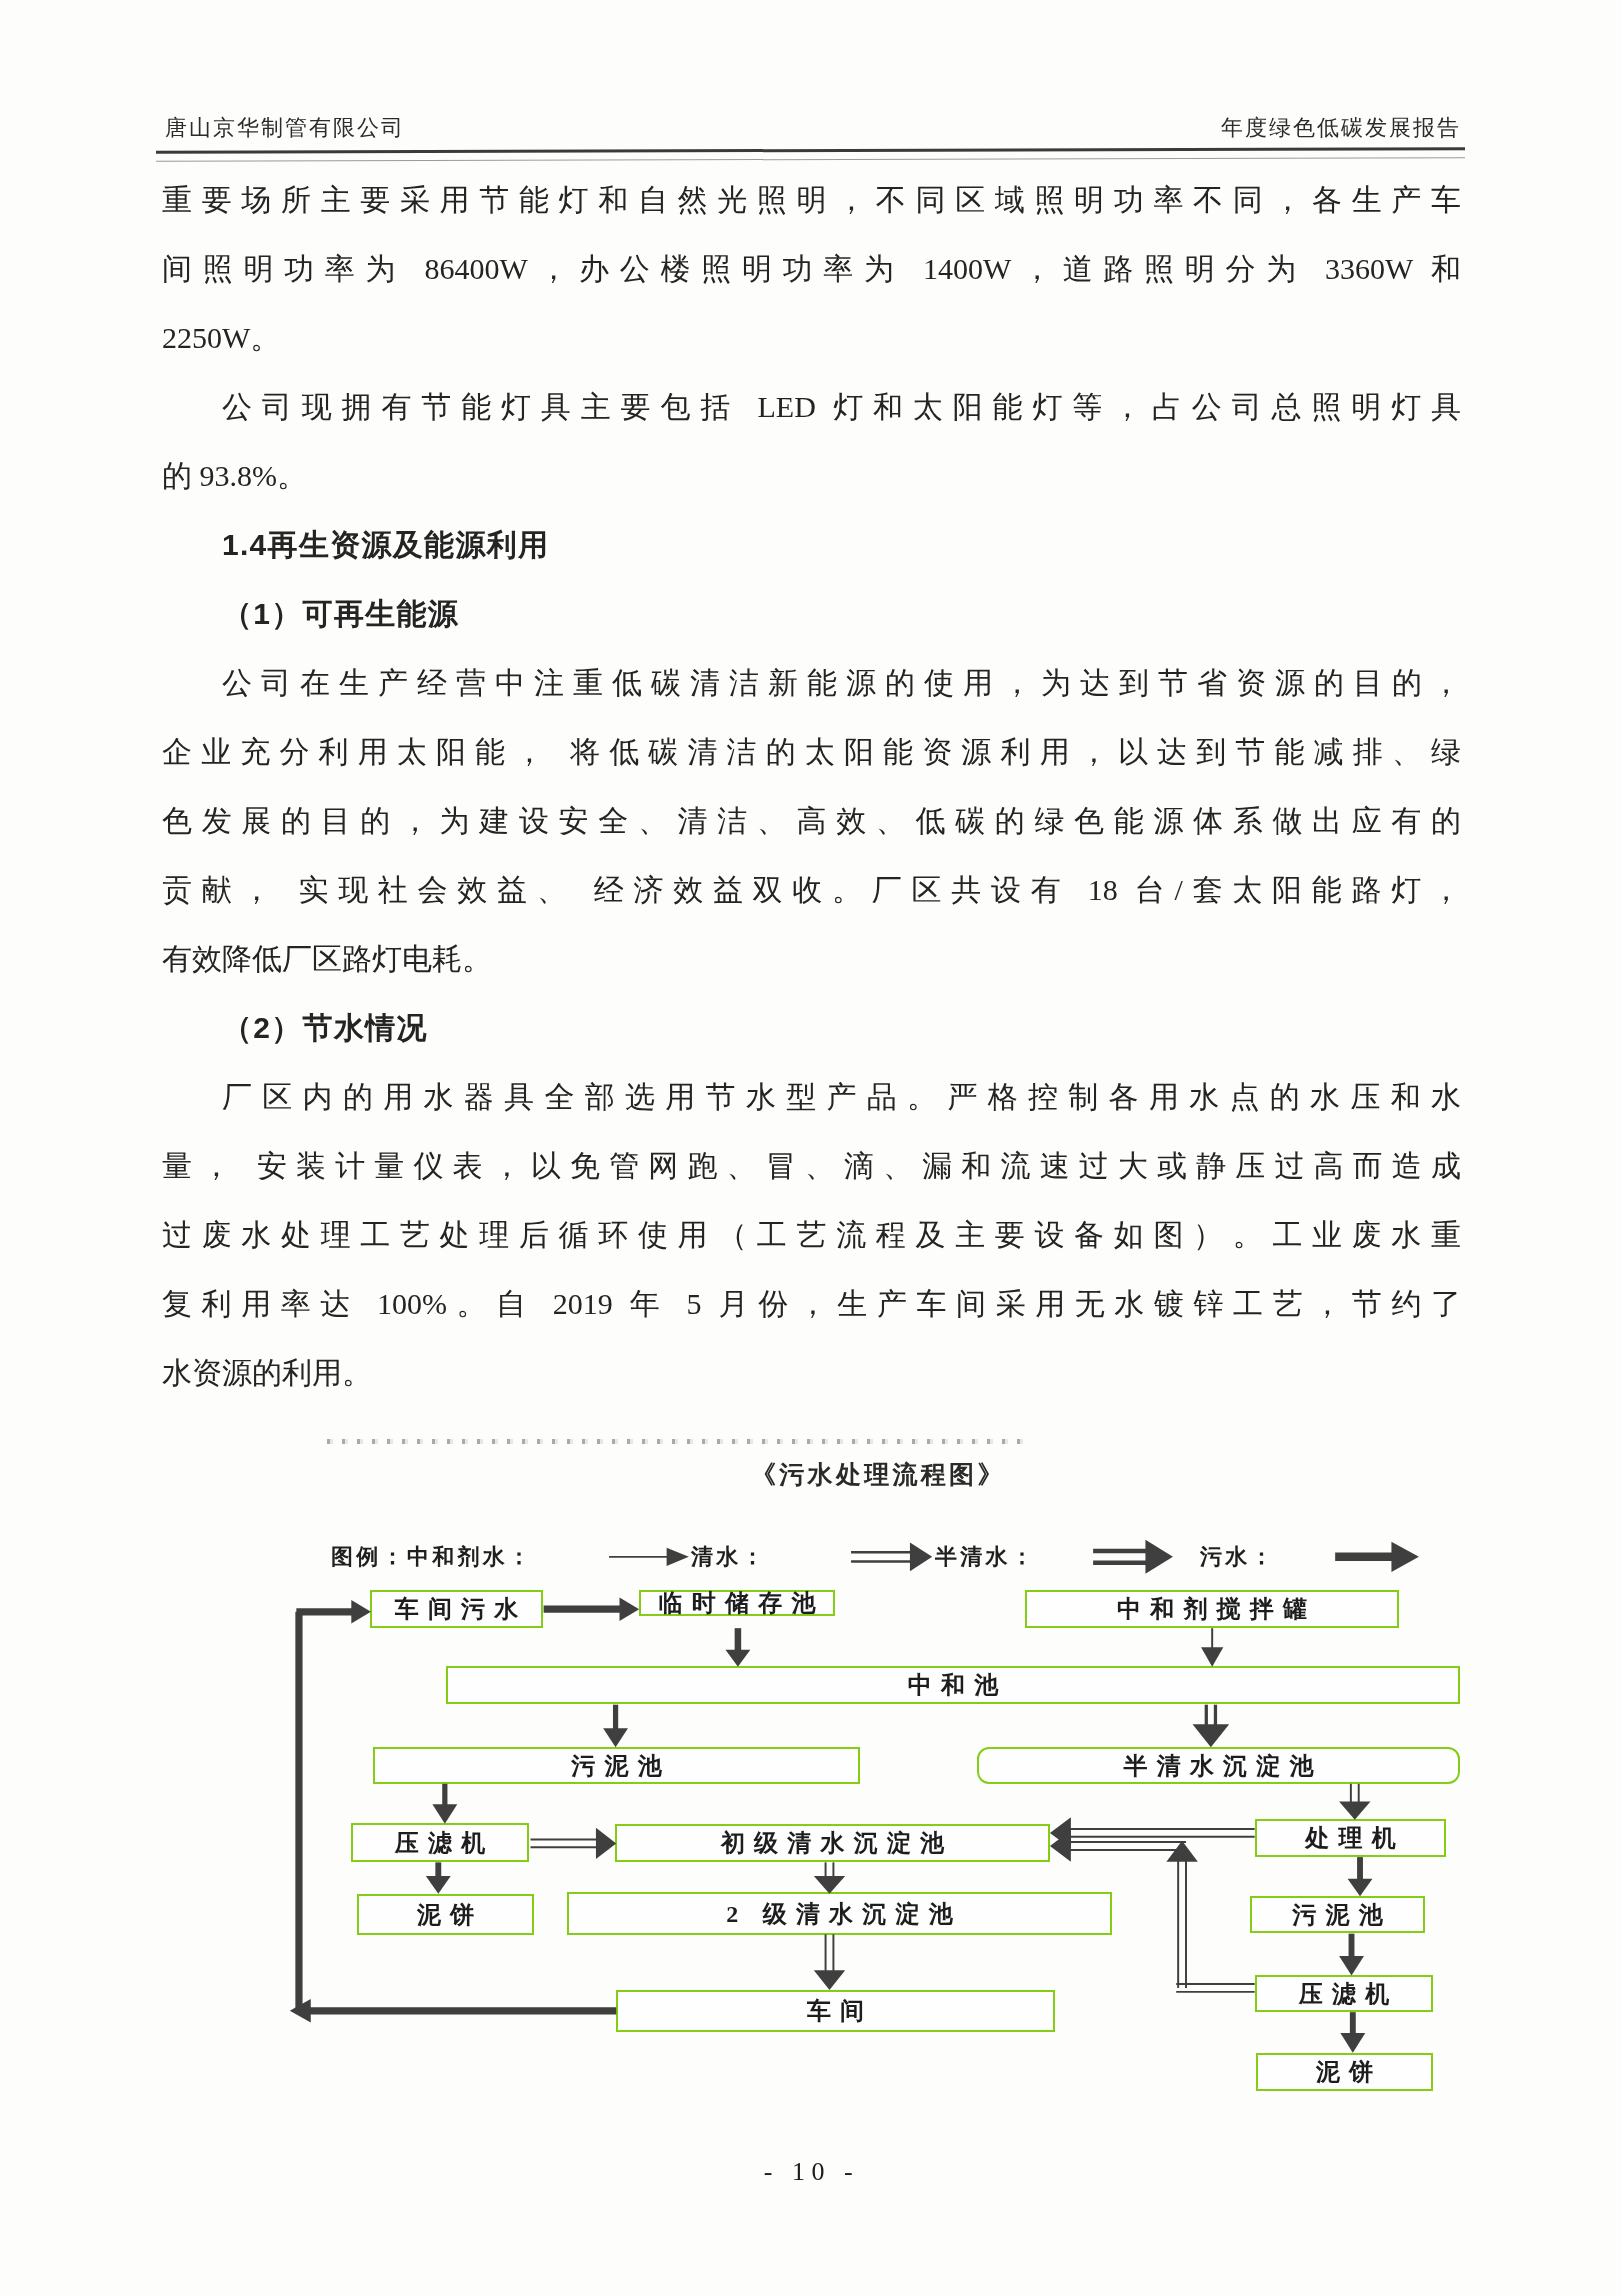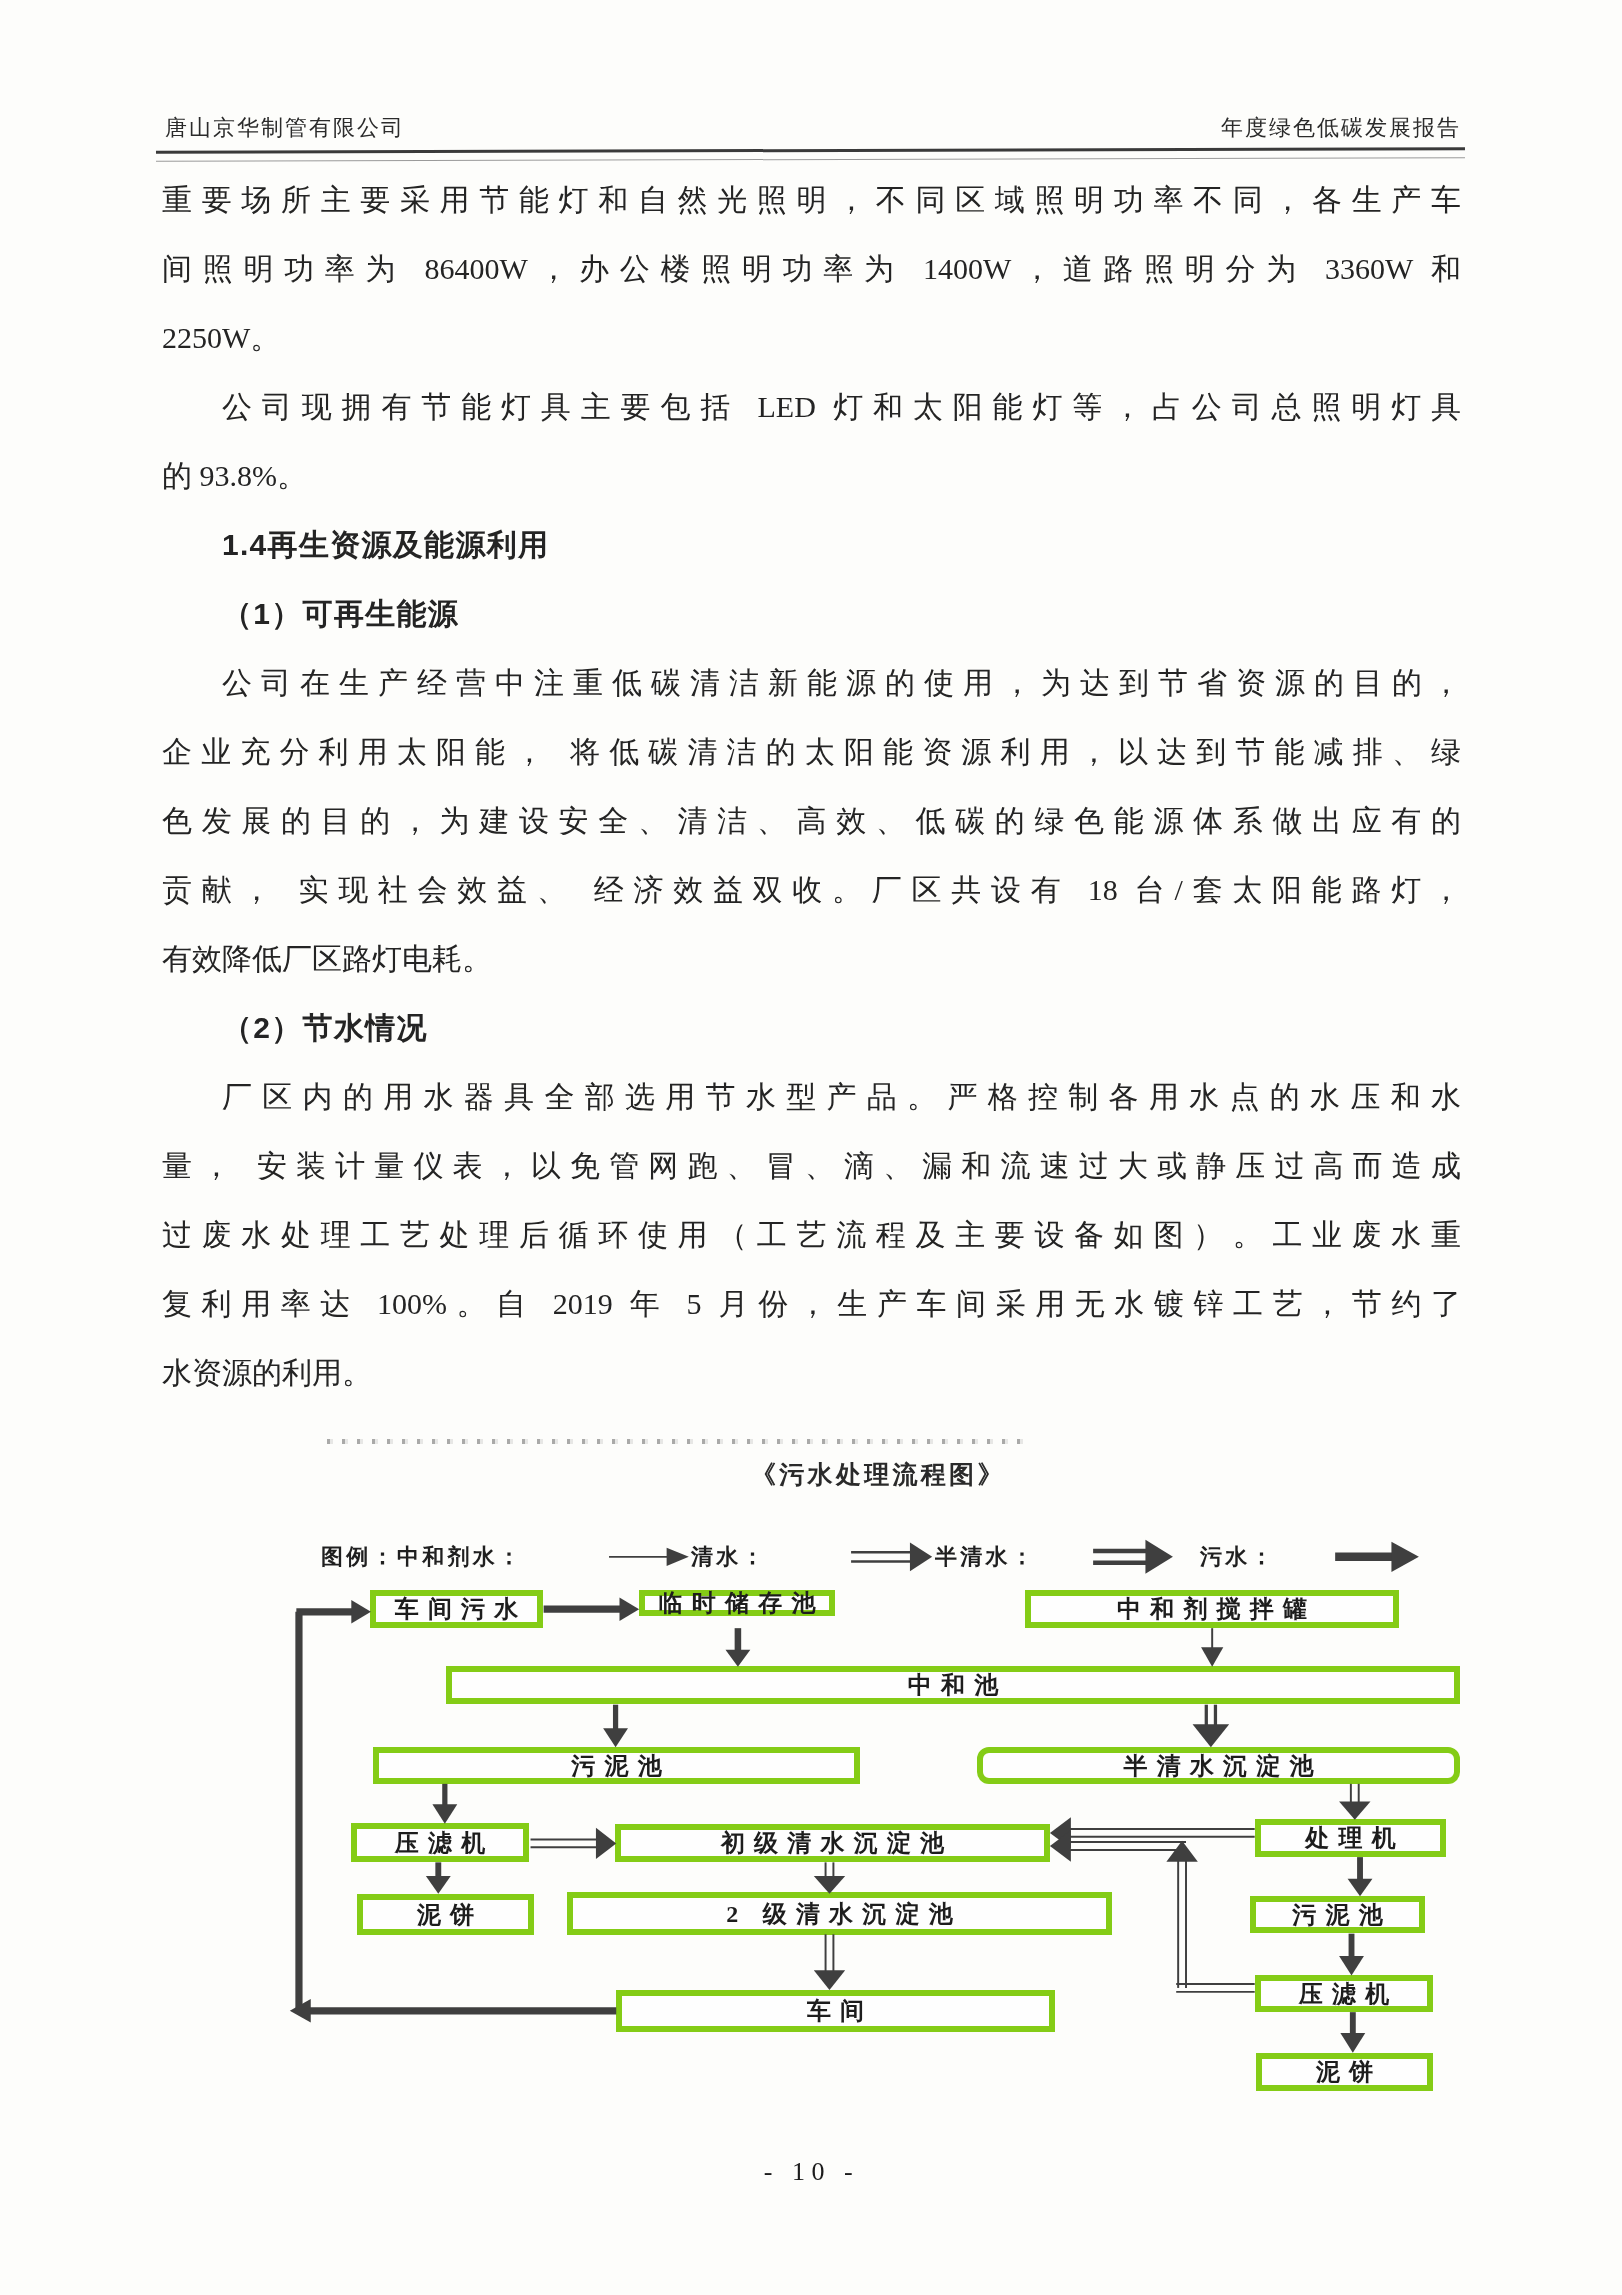--- a/index.html
+++ b/index.html
@@ -24,21 +24,21 @@
   .bl.ind.fill{padding-left:60px;}
   .bl.head{font-family:"Liberation Sans", sans-serif;font-weight:bold;letter-spacing:1.3px;}
   
   .smudge{position:absolute;left:327px;top:1439px;width:699px;height:4.6px;opacity:.55;
     background:repeating-linear-gradient(90deg, rgba(50,50,50,.75) 0 3.3px, rgba(120,120,120,.3) 3.3px 5.9px, transparent 5.9px 15px);
     filter:blur(0.5px);}
   .fig-caption{position:absolute;left:751px;top:1458px;font-size:25px;font-weight:bold;
     letter-spacing:3.3px;color:#2a2a2a;}
   .legend-label{position:absolute;top:1542px;font-size:22px;font-weight:bold;letter-spacing:3.3px;color:#1f1f1f;white-space:nowrap;}
   
-  .fc-box{position:absolute;box-sizing:border-box;border:6px solid #84cc16;background:#fefefe;
+  .fc-box{position:absolute;box-sizing:border-box;border:2px solid #84cc16;background:#fefefe;
     display:flex;align-items:center;justify-content:center;
     font-size:24px;font-weight:bold;letter-spacing:9.2px;text-indent:9.2px;color:#1d1d1d;white-space:nowrap;}
   .fc-arrows{position:absolute;left:0;top:1532px;}
   .fc-arrows line{stroke:#3f3f3f;}
   .fc-arrows polygon{fill:#3f3f3f;}
   
   .pageno{position:absolute;left:0;top:2157px;width:100%;text-align:center;
     font-size:26px;letter-spacing:6.5px;color:#1c1c1c;}
 </style>
 </head>
@@ -68,21 +68,21 @@
     <span class="bl fill">量， 安装计量仪表，以免管网跑、冒、滴、漏和流速过大或静压过高而造成</span>
     <span class="bl fill">过废水处理工艺处理后循环使用（工艺流程及主要设备如图）。工业废水重</span>
     <span class="bl fill">复利用率达 100%。自 2019 年 5 月份，生产车间采用无水镀锌工艺，节约了</span>
     <span class="bl">水资源的利用。</span>
   </div>
 
   <div class="smudge"></div>
 
   <div class="fig-caption">《污水处理流程图》</div>
 
-  <div class="legend-label" style="left:321px;"><span>图例：</span><span>中和剂水：</span></div>
+  <div class="legend-label" style="left:331px;"><span>图例：</span><span>中和剂水：</span></div>
   <div class="legend-label" style="left:691px;">清水：</div>
   <div class="legend-label" style="left:935px;">半清水：</div>
   <div class="legend-label" style="left:1200px;">污水：</div>
 
   <div class="fc-box" style="left:370px;top:1590px;width:173px;height:38px;">车间污水</div>
   <div class="fc-box" style="left:639px;top:1590px;width:196px;height:26px;">临时储存池</div>
   <div class="fc-box" style="left:1025px;top:1590px;width:374px;height:38px;">中和剂搅拌罐</div>
   <div class="fc-box" style="left:446px;top:1666px;width:1014px;height:38px;">中和池</div>
   <div class="fc-box" style="left:373px;top:1747px;width:487px;height:37px;">污泥池</div>
   <div class="fc-box" style="left:977px;top:1747px;width:483px;height:37px;border-radius:12px;">半清水沉淀池</div>

